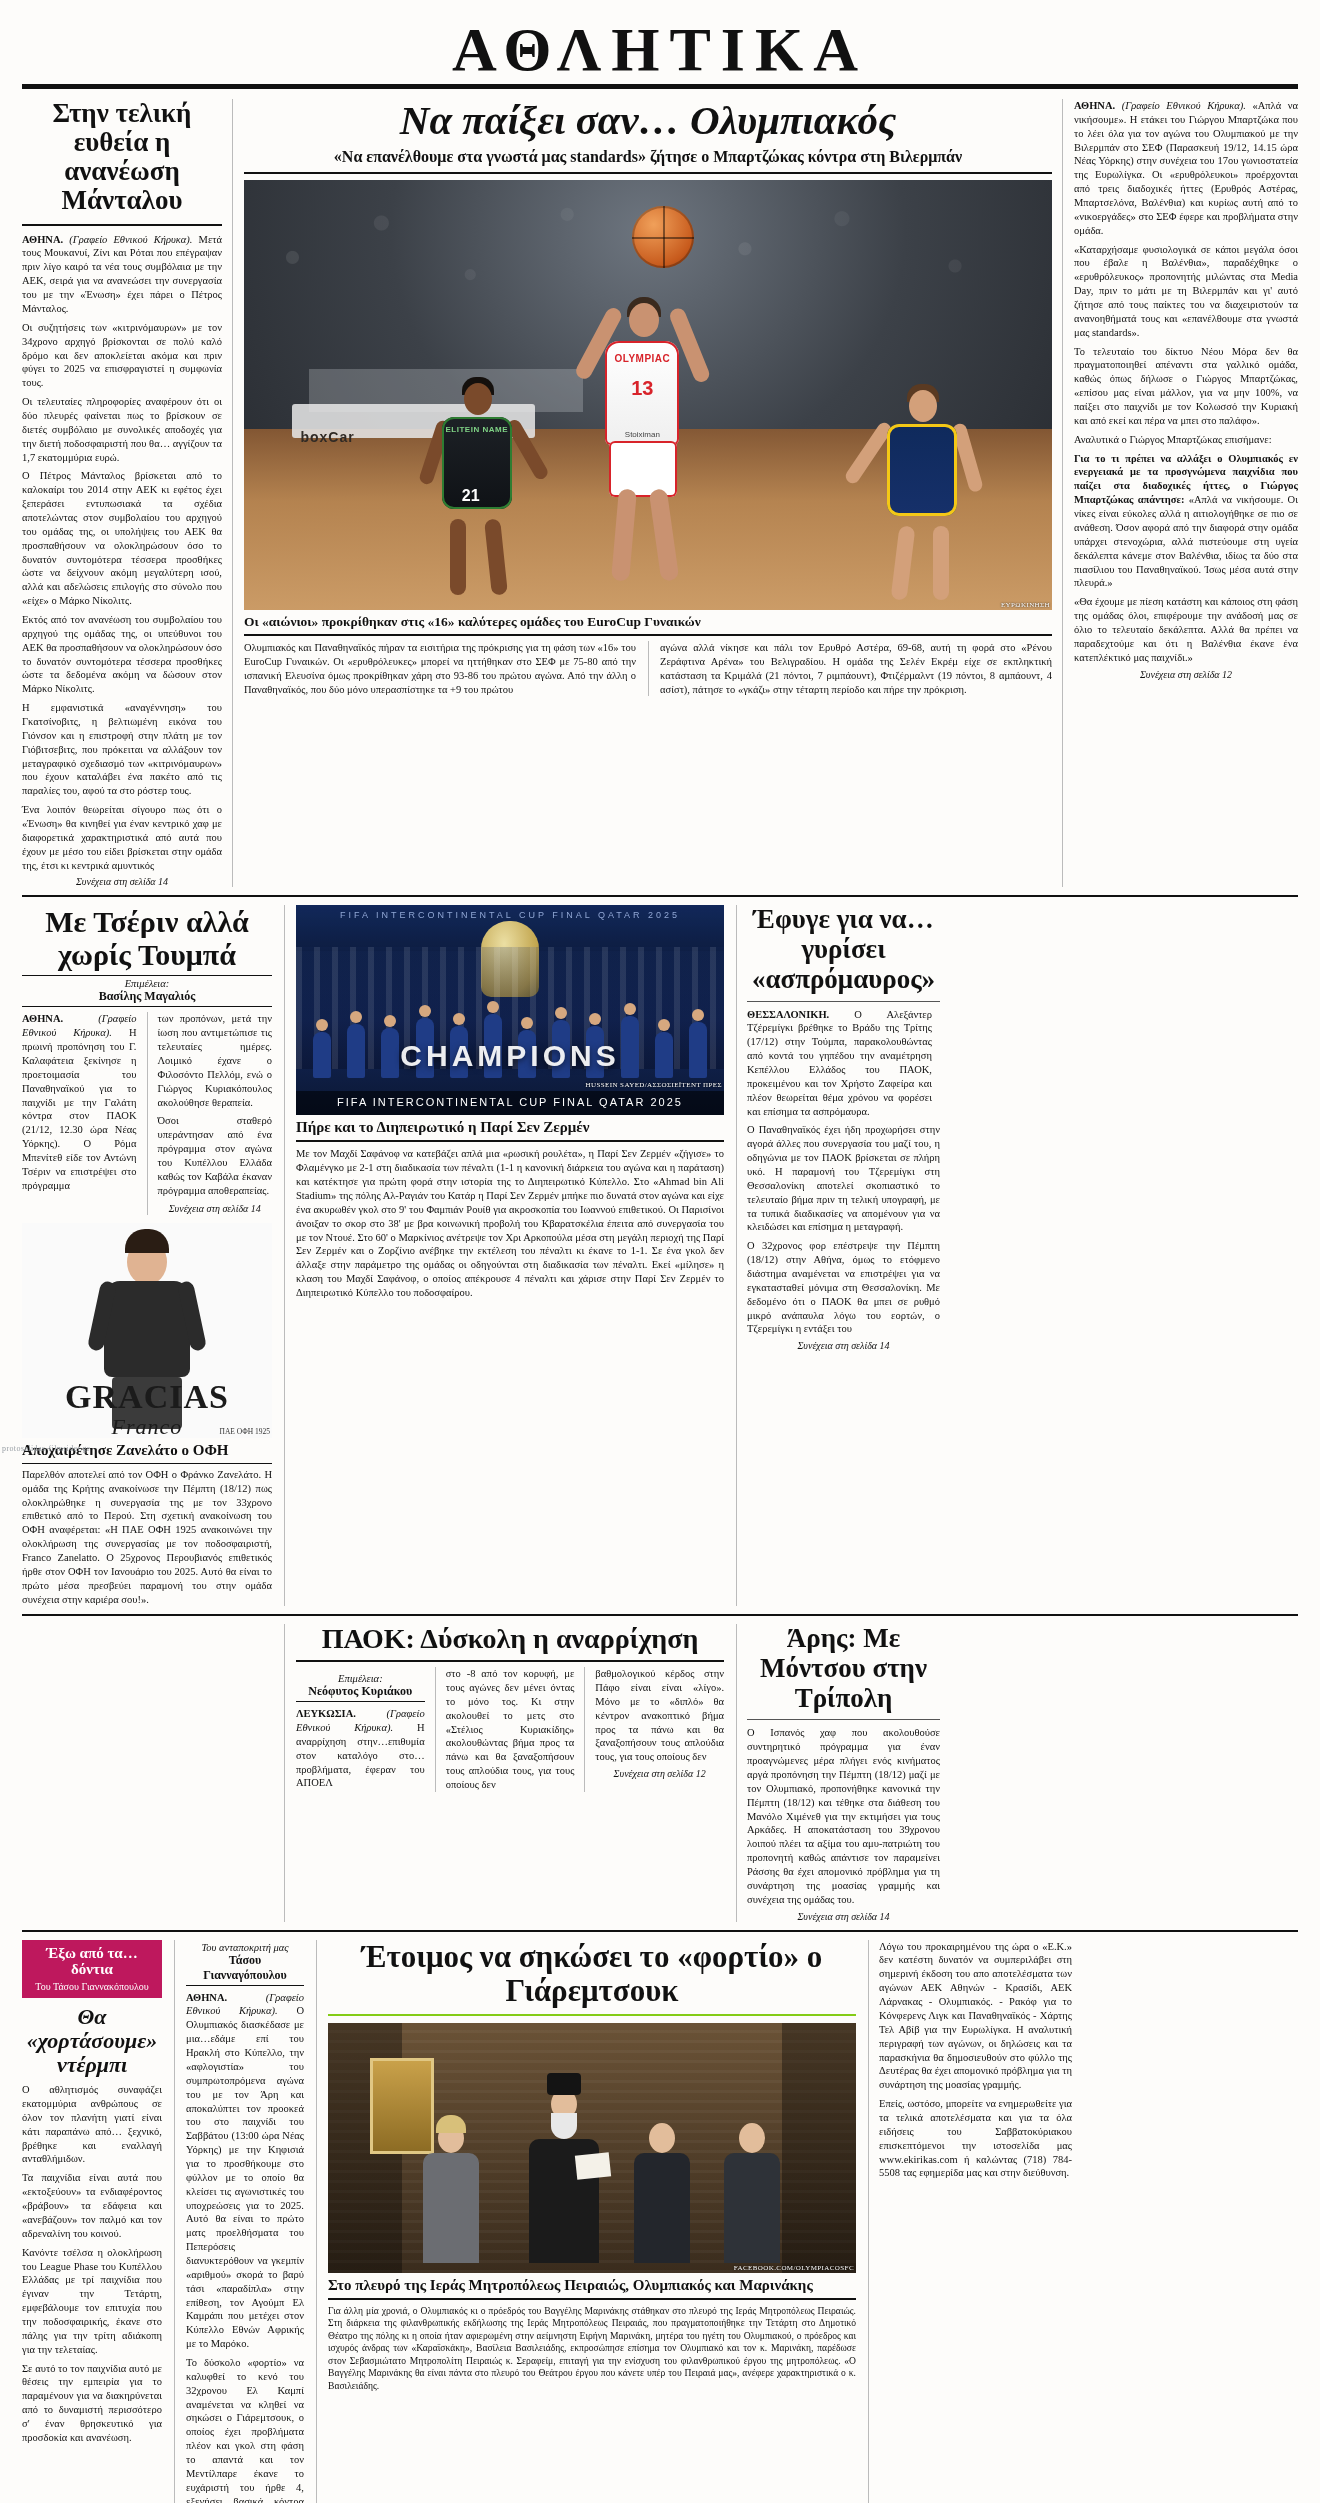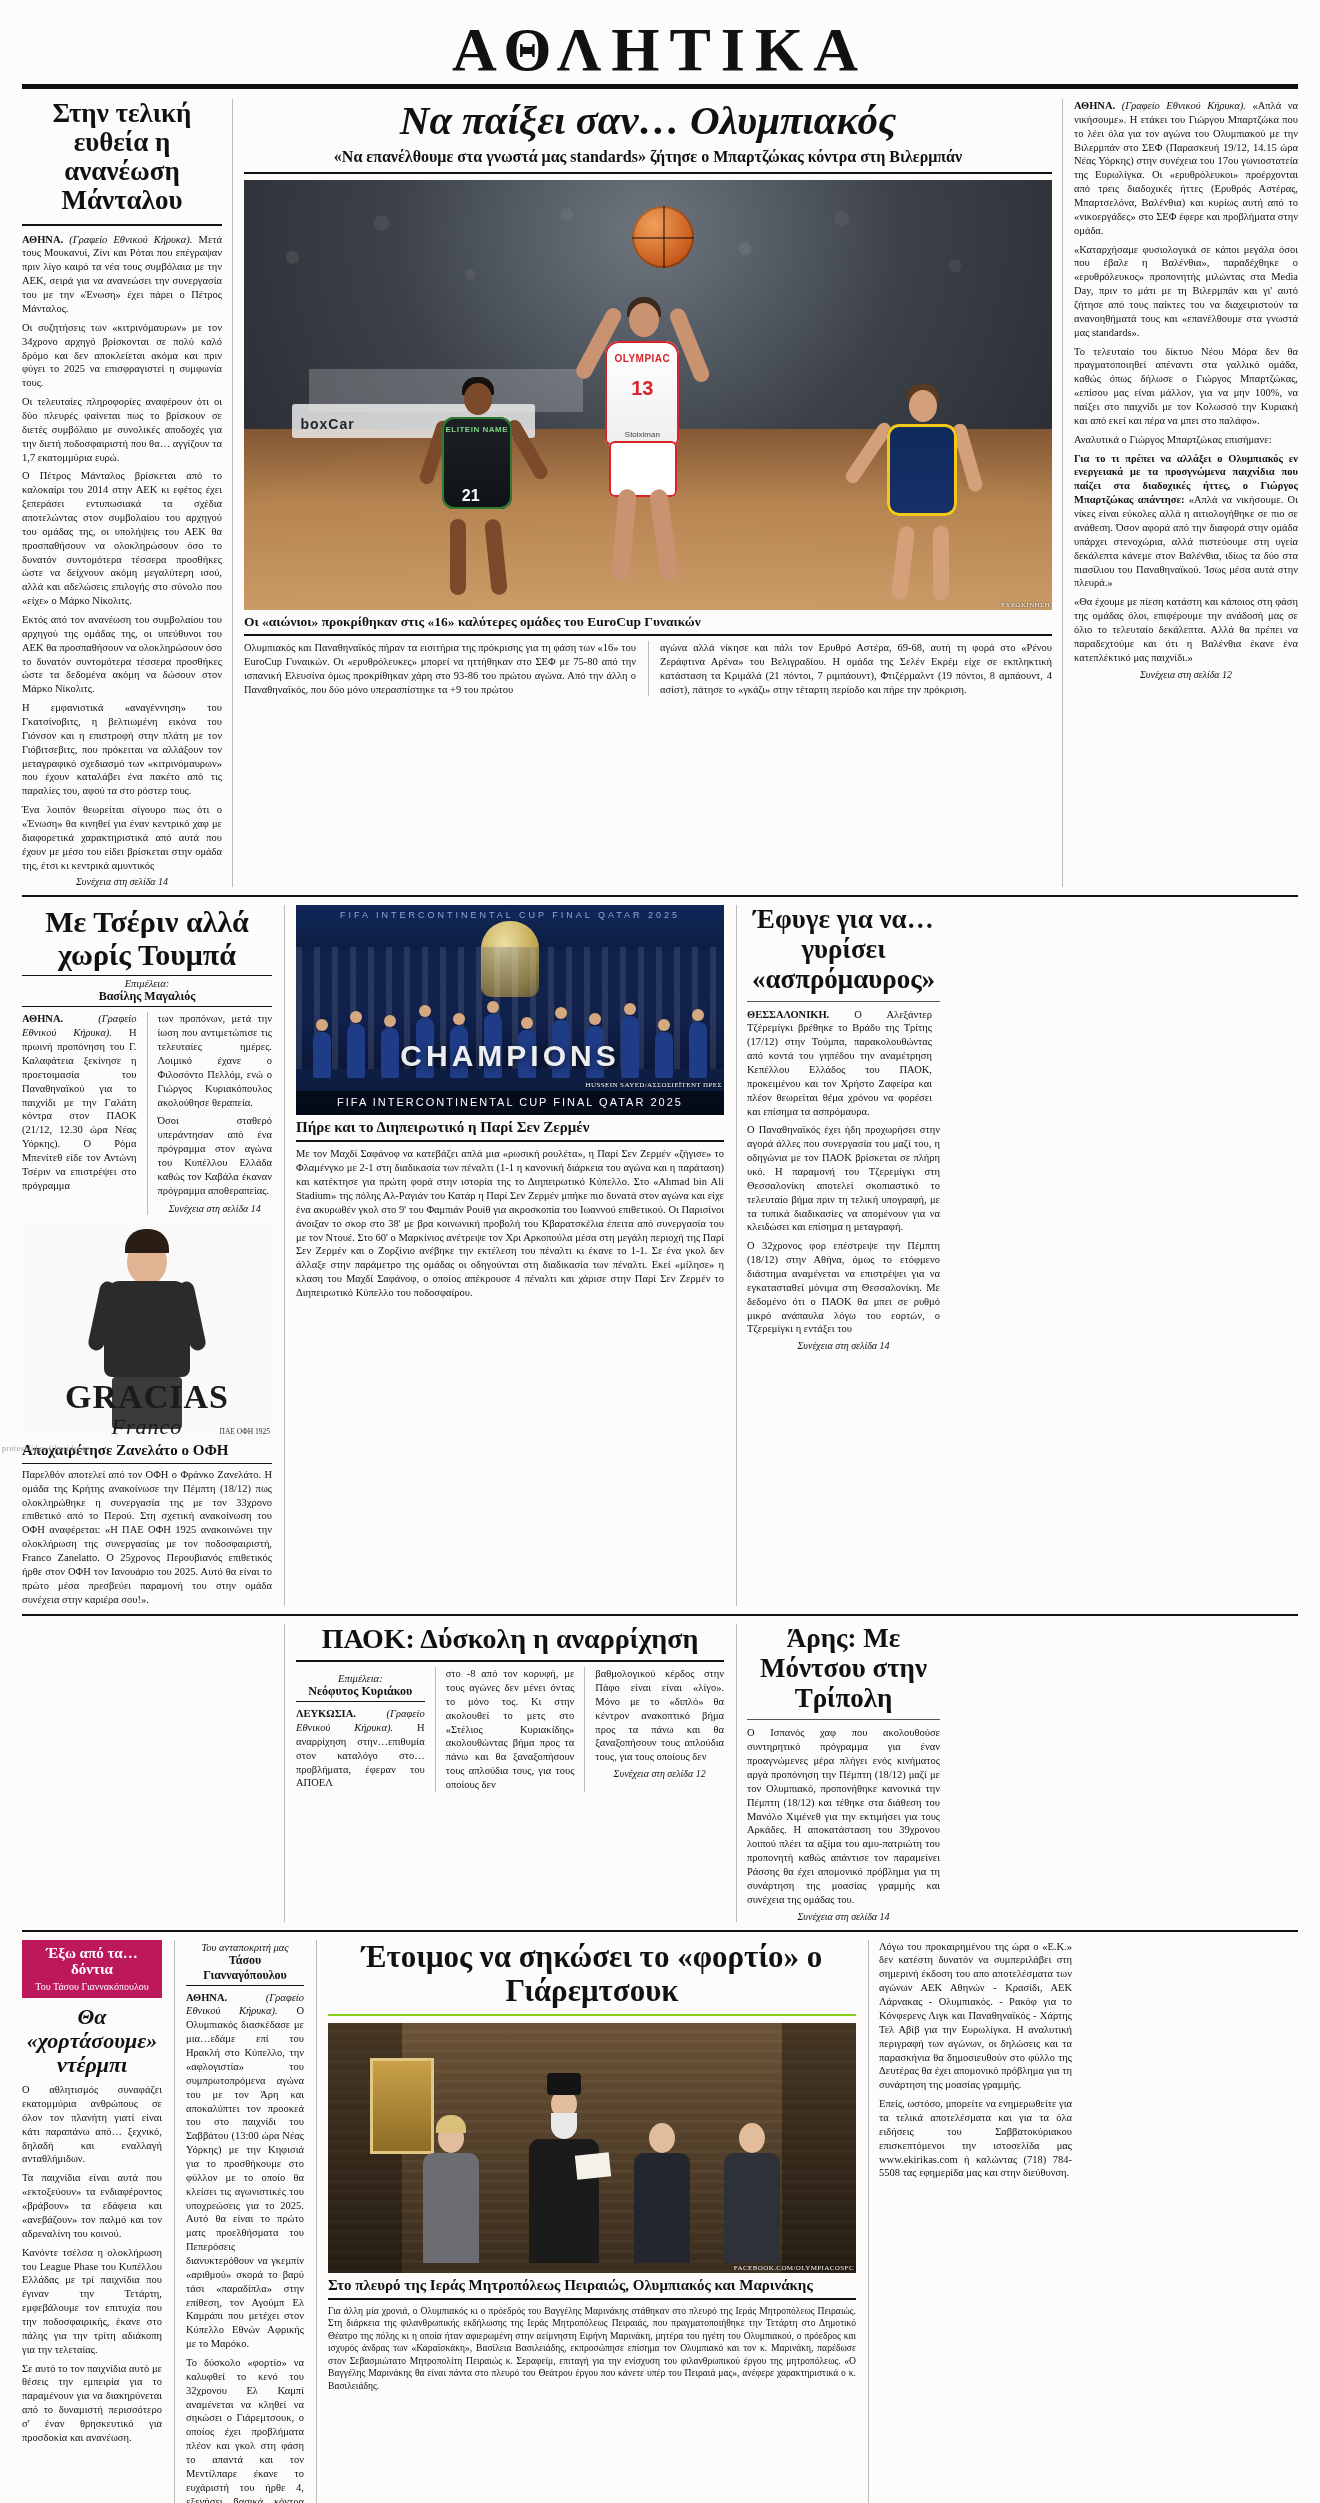--- a/index.html
+++ b/index.html
@@ -132,21 +132,21 @@
     position:absolute; left:8%; top:44%; width:34%; height:10%;
     background:#dfe2e6; opacity:.25;
   }
   .bb-banner {
     position:absolute; left:6%; top:52%; width:30%; height:34px;
     background:#e9e9e9; border-radius:3px; opacity:.85;
   }
   .bb-banner span{
     font-family:"Liberation Sans", sans-serif;
     font-size:14px; font-weight:bold; color:#222;
-    position:absolute; left:8px; top:12px; letter-spacing:1px;
+    position:absolute; left:8px; top:25px; letter-spacing:1px;
   }
   .bb-ball {
     position:absolute; left:48%; top:6%;
     width:62px; height:62px; border-radius:50%;
     background:radial-gradient(circle at 35% 30%, #f0a05a, #c75a1c 70%, #8d3a10);
     box-shadow:inset 0 0 0 2px rgba(0,0,0,.25);
   }
   .bb-ball:before, .bb-ball:after{
     content:""; position:absolute; background:rgba(0,0,0,.45);
   }
@@ -640,21 +640,21 @@
 
   <div class="last-sec">
 
     <div class="ls-col1">
       <div class="kicker-box">
         <span>Έξω από τα… δόντια</span>
         <span class="small">Του Τάσου Γιαννακόπουλου</span>
       </div>
       <div class="kicker-title">Θα «χορτάσουμε» ντέρμπι</div>
       <div class="body-text">
-        <p style="margin:0 0 5px 0;">Ο αθλητισμός συναφάζει εκατομμύρια ανθρώπους σε όλον τον πλανήτη γιατί είναι κάτι παραπάνω από… ξεχνικό, δηλαδή και εναλλαγή ανταθλήμιδων.</p>
+        <p style="margin:0 0 5px 0;">Ο αθλητισμός συναφάζει εκατομμύρια ανθρώπους σε όλον τον πλανήτη γιατί είναι κάτι παραπάνω από… ξεχνικό, βρέθηκε και εναλλαγή ανταθλήμιδων.</p>
         <p style="margin:0 0 5px 0;">Τα παιχνίδια είναι αυτά που «εκτοξεύουν» τα ενδιαφέροντος «βράβουν» τα εδάφεια και «ανεβάζουν» τον παλμό και τον αδρεναλίνη του κοινού.</p>
         <p style="margin:0 0 5px 0;">Κανόντε τσέλσα η ολοκλήρωση του League Phase του Κυπέλλου Ελλάδας με τρί παιχνίδια που έγιναν την Τετάρτη, εμφεβάλουμε τον επιτυχία που την ποδοσφαιρικής, έκανε στο πάλης για την τρίτη αδιάκοπη για την τελεταίας.</p>
         <p style="margin:0 0 3px 0;">Σε αυτό το τον παιχνίδια αυτό με θέσεις την εμπειρία για το παραμένουν για να διακηρύνεται από το δυναμιστή περισσότερο σ' έναν θρησκευτικό για προσδοκία και ανανέωση.</p>
       </div>
 
     </div>
 
     <div class="ls-col2 vline pad-l">
       <div class="byline" style="border:none; border-bottom:1px solid #111; margin-top:0;">
         <span class="lbl">Του ανταποκριτή μας</span>

